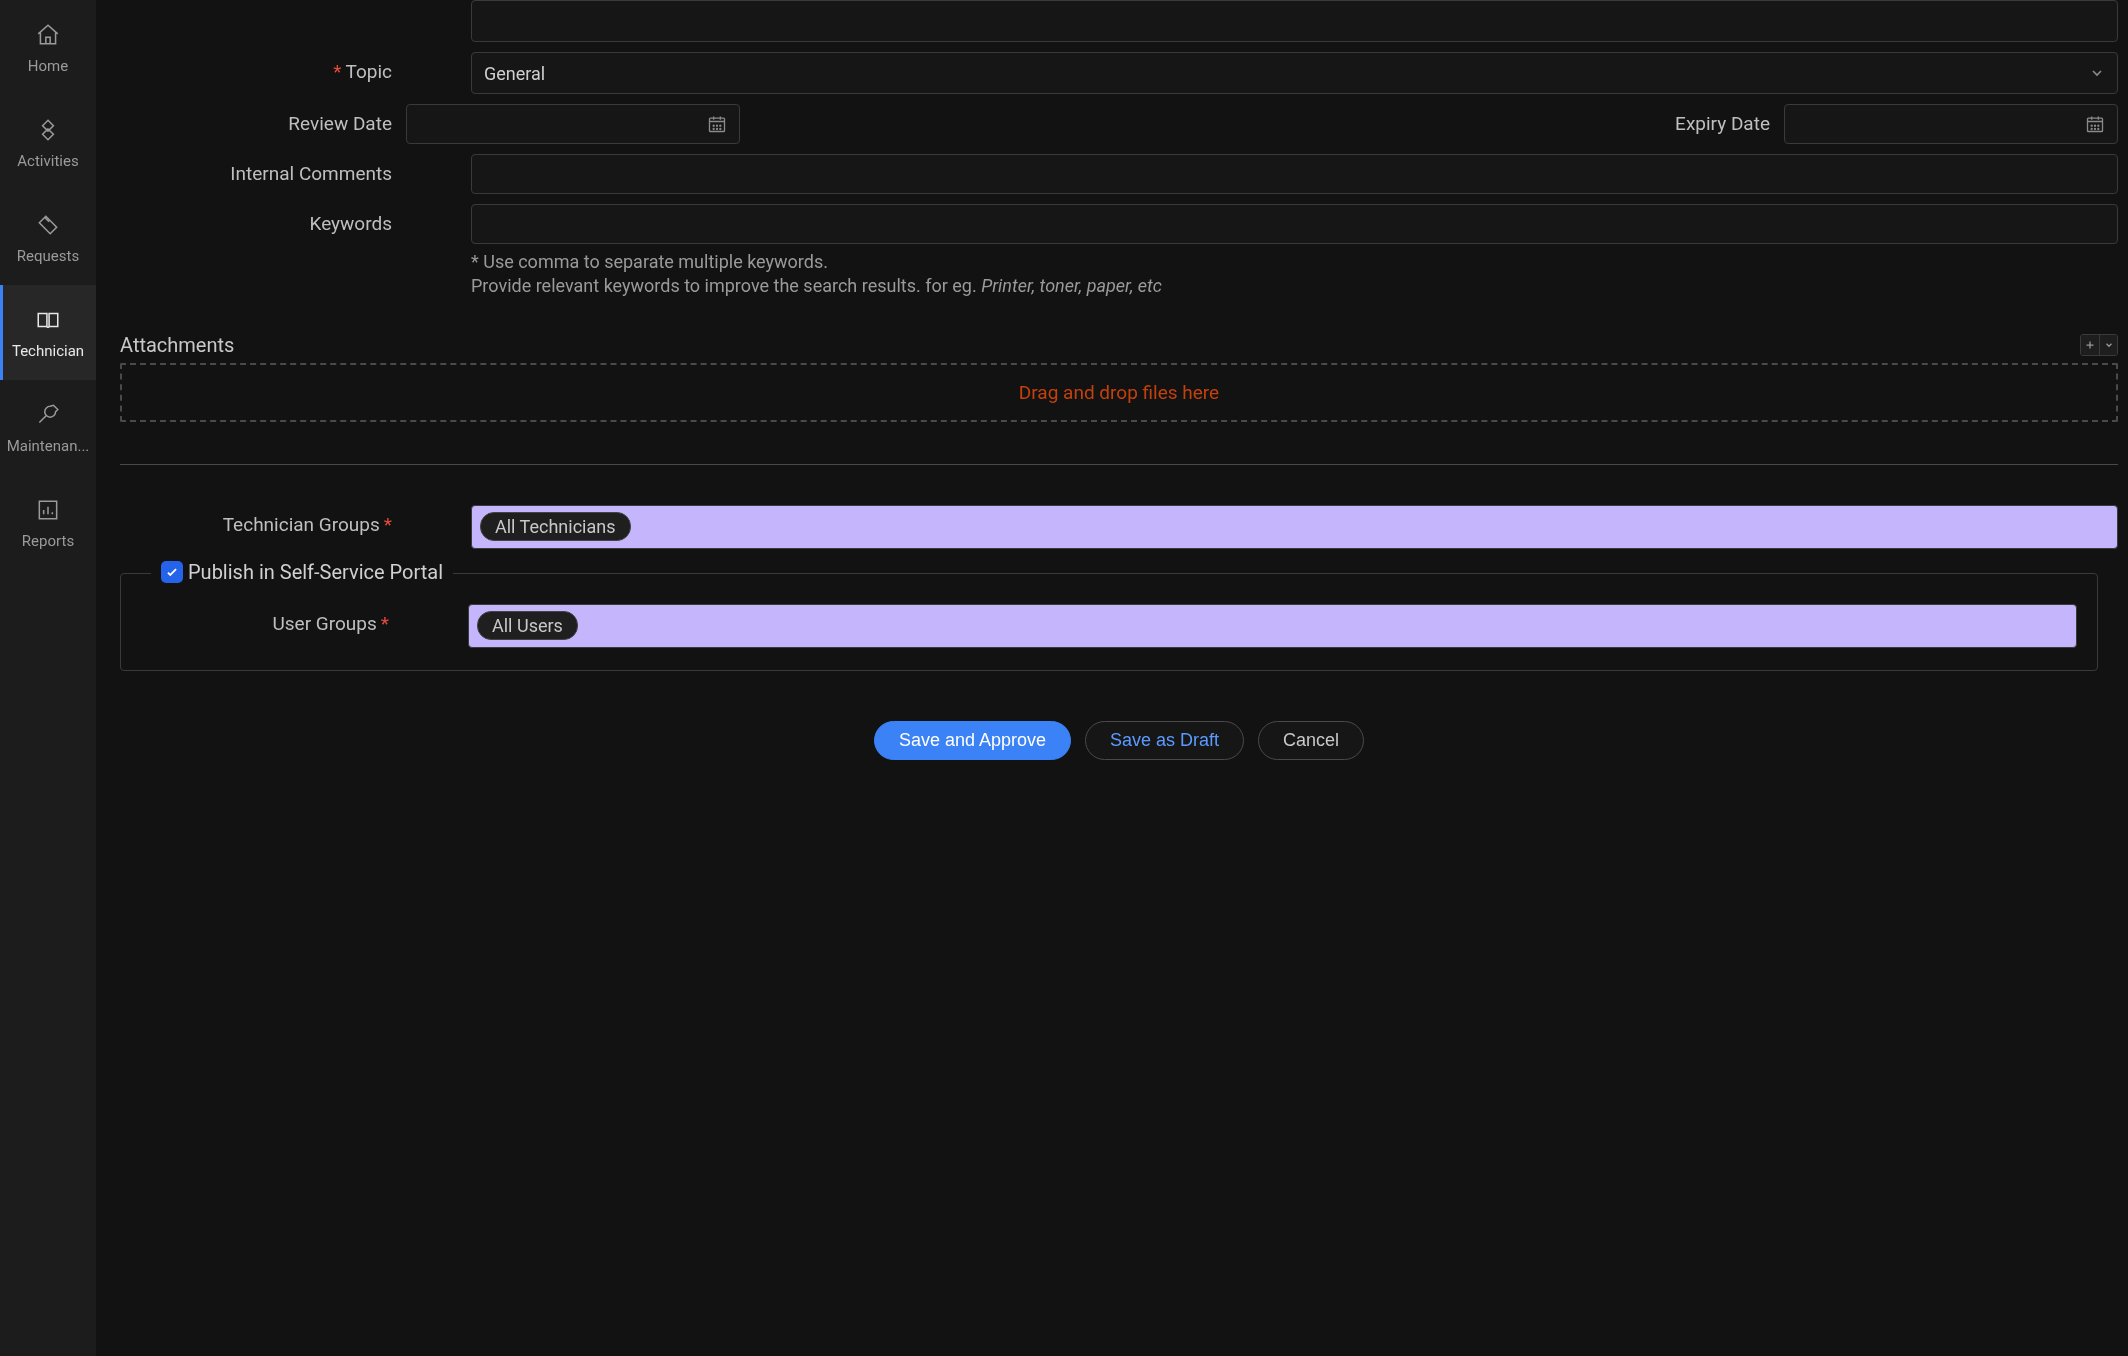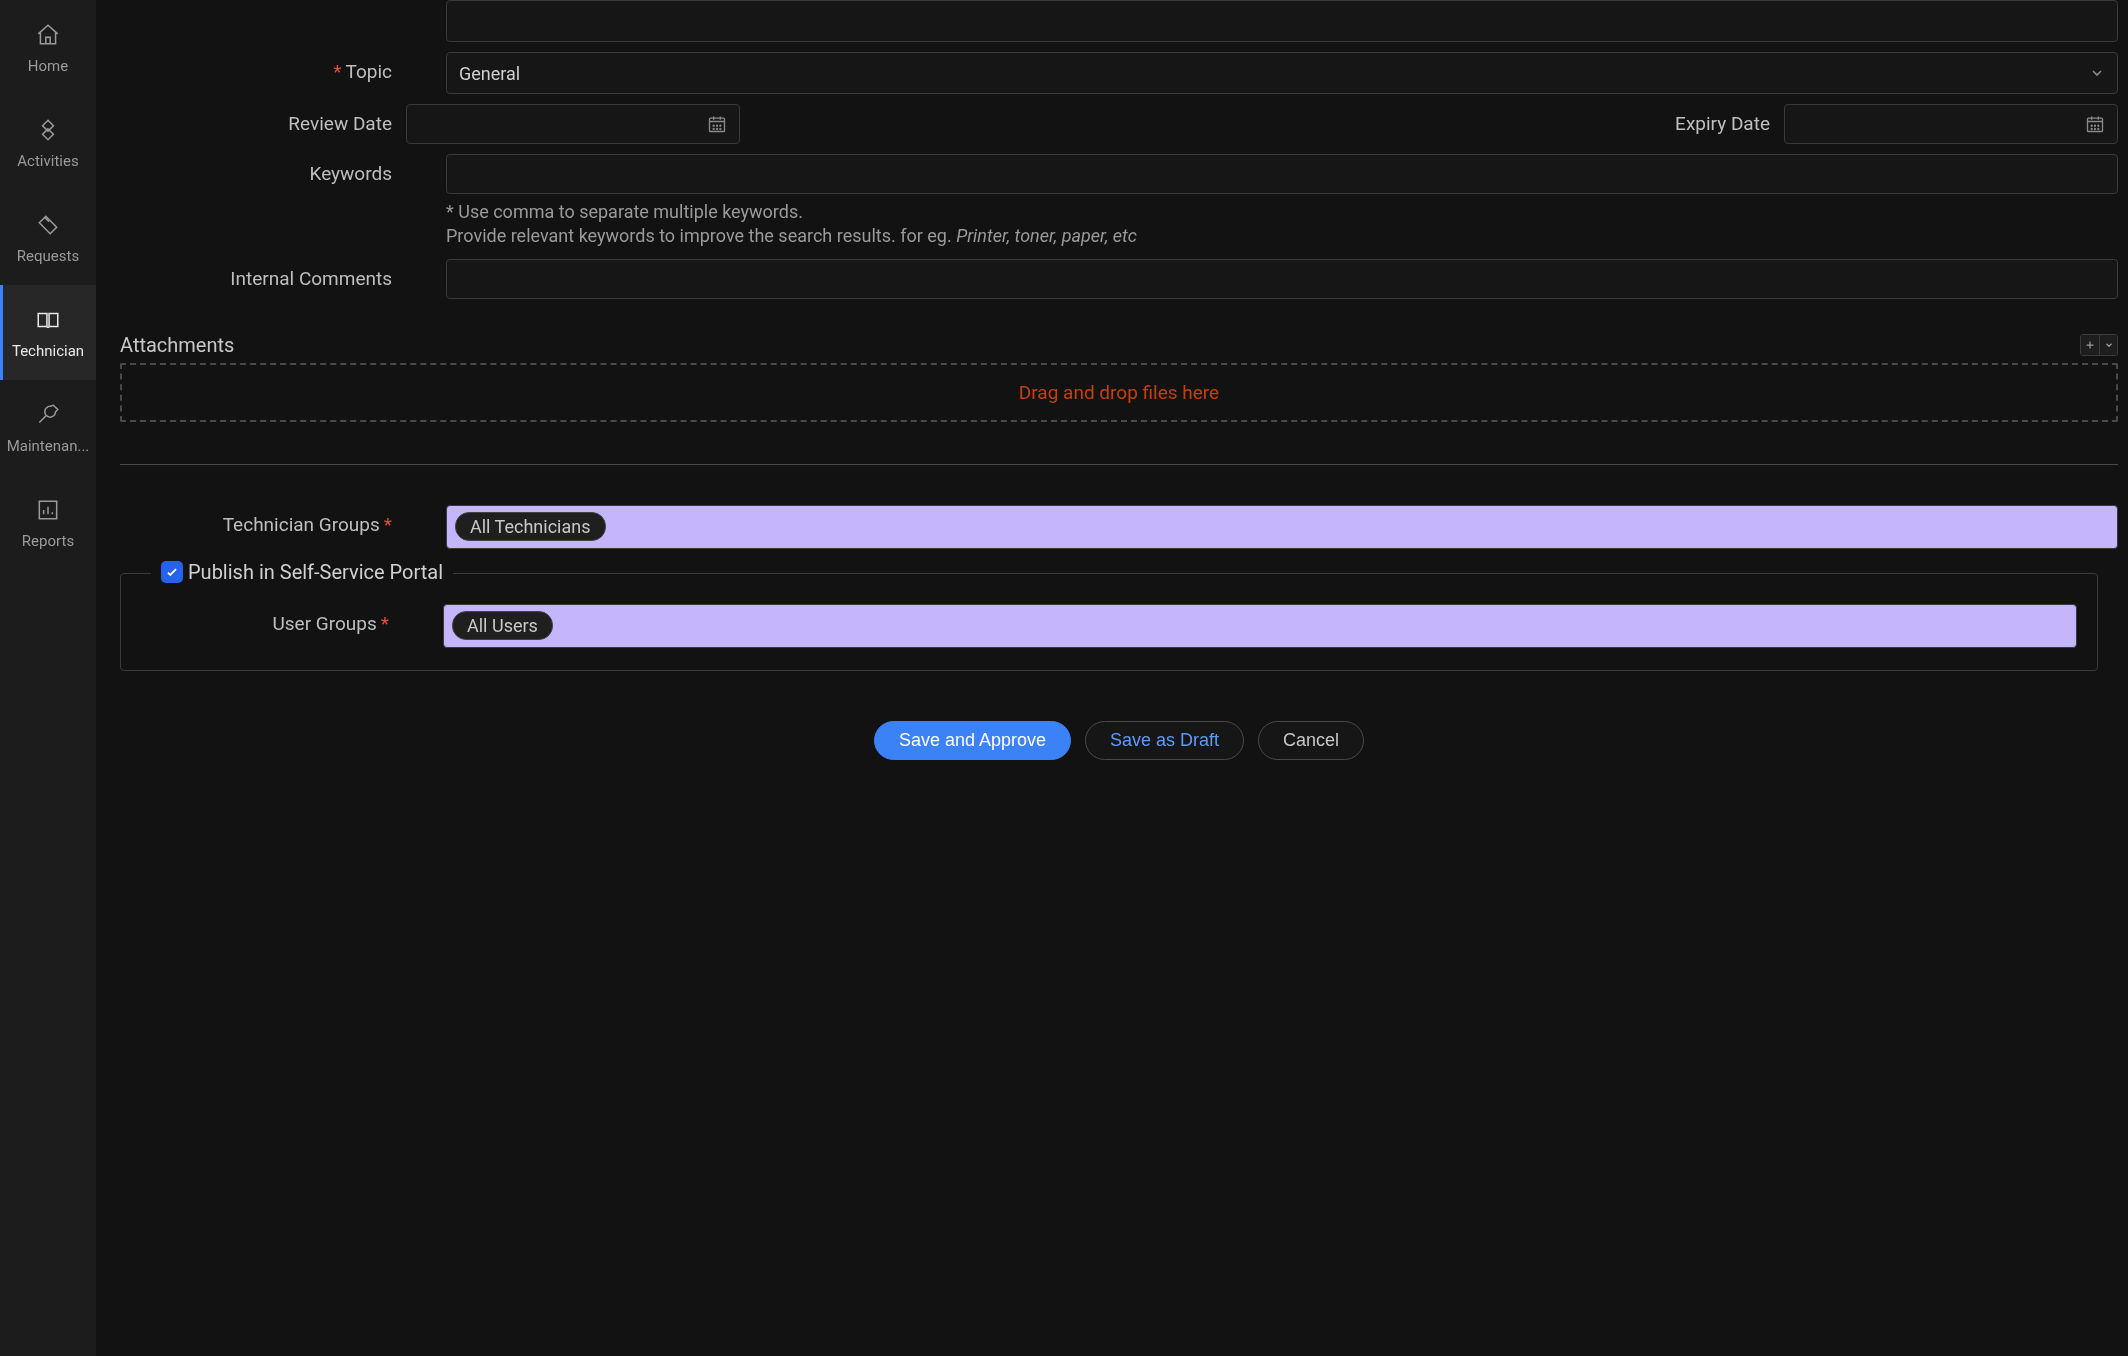--- a/index.html
+++ b/index.html
@@ -69,20 +69,21 @@
   .main {
     flex: 1;
     overflow-y: auto;
     padding: 0 10px 40px 24px;
     position: relative;
   }
   .form-row {
     display: flex;
     align-items: flex-start;
     margin-bottom: 10px;
+    gap: 25px;
   }
   .label-col {
     width: 286px;
     flex-shrink: 0;
     text-align: right;
     padding-right: 14px;
     padding-top: 8px;
     color: #bfbfbf;
     font-size: 19px;
   }
@@ -372,37 +373,37 @@
                 <circle cx="8" cy="18" r="0.6" fill="currentColor"></circle>
                 <circle cx="12" cy="18" r="0.6" fill="currentColor"></circle>
                 <circle cx="16" cy="18" r="0.6" fill="currentColor"></circle>
               </svg>
           </span>
         </div>
       </div>
     </div>
 
     <div class="form-row">
+      <div class="label-col">Internal Comments</div>
+      <div class="input-col">
+        <div class="ctrl">
+          <span></span>
+        </div>
+      </div>
+    </div>
+
+    <div class="form-row">
       <div class="label-col">Keywords</div>
       <div class="input-col">
         <div class="ctrl">
           <span></span>
         </div>
         <div class="help-text">
           <div>* Use comma to separate multiple keywords.</div>
           <div><span>Provide relevant keywords to improve the search results. for eg. </span><em>Printer, toner, paper, etc</em></div>
-        </div>
-      </div>
-    </div>
-
-    <div class="form-row">
-      <div class="label-col">Internal Comments</div>
-      <div class="input-col">
-        <div class="ctrl">
-          <span></span>
         </div>
       </div>
     </div>
 
     <div class="section-title-row">
       <div class="section-title">Attachments</div>
       <div class="attach-actions">
         <div class="attach-btn">
           <svg width="12" height="12" viewBox="0 0 24 24" stroke="currentColor" stroke-width="2.5">
               <path d="M12 5v14M5 12h14"></path>

